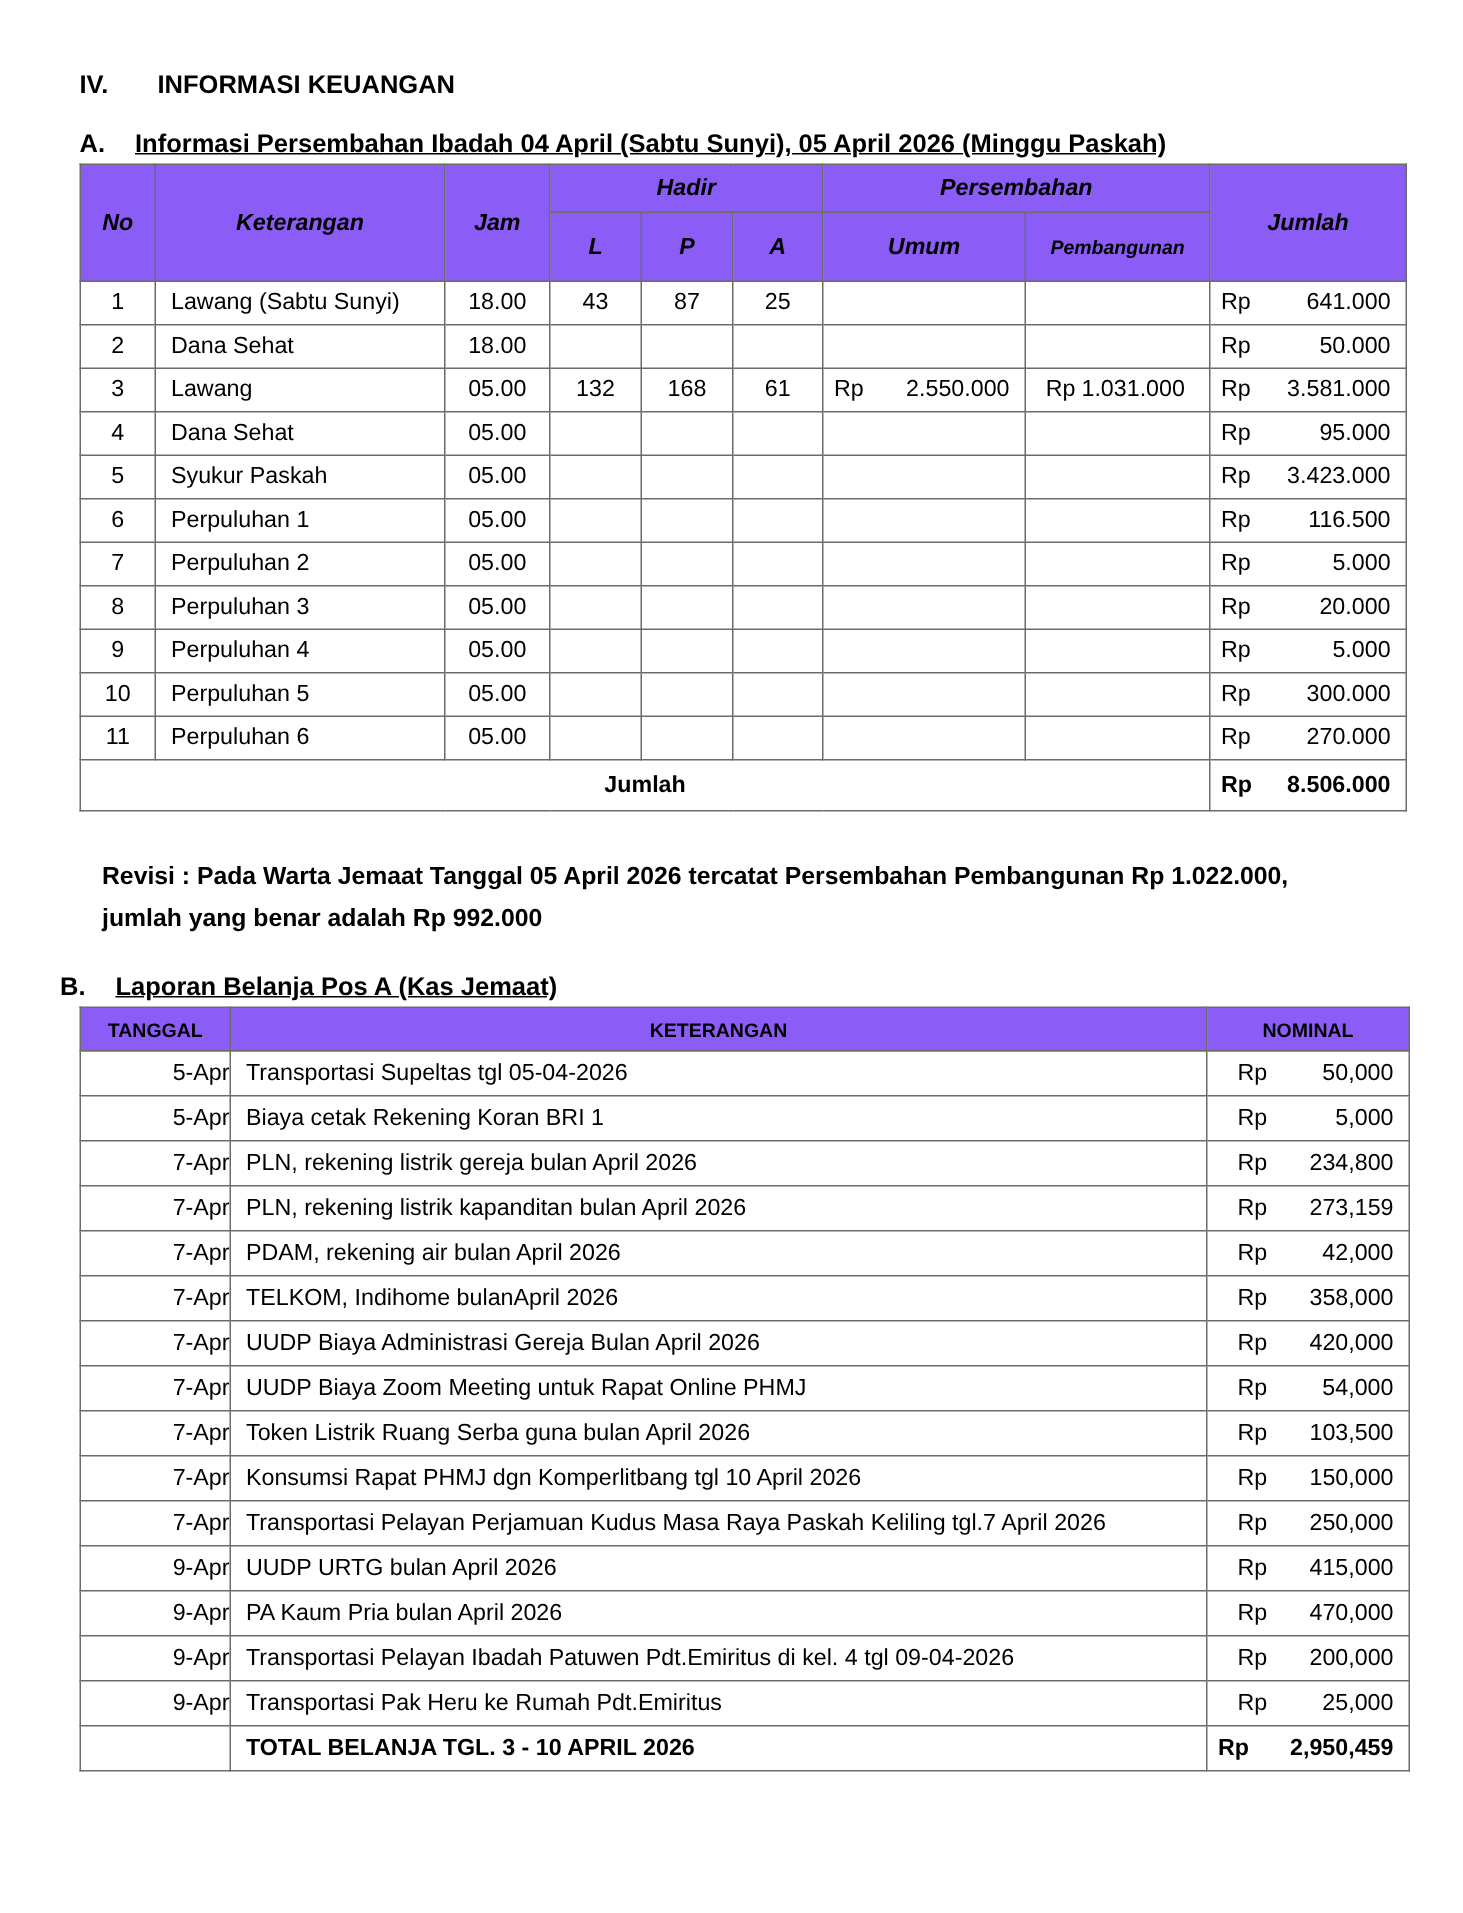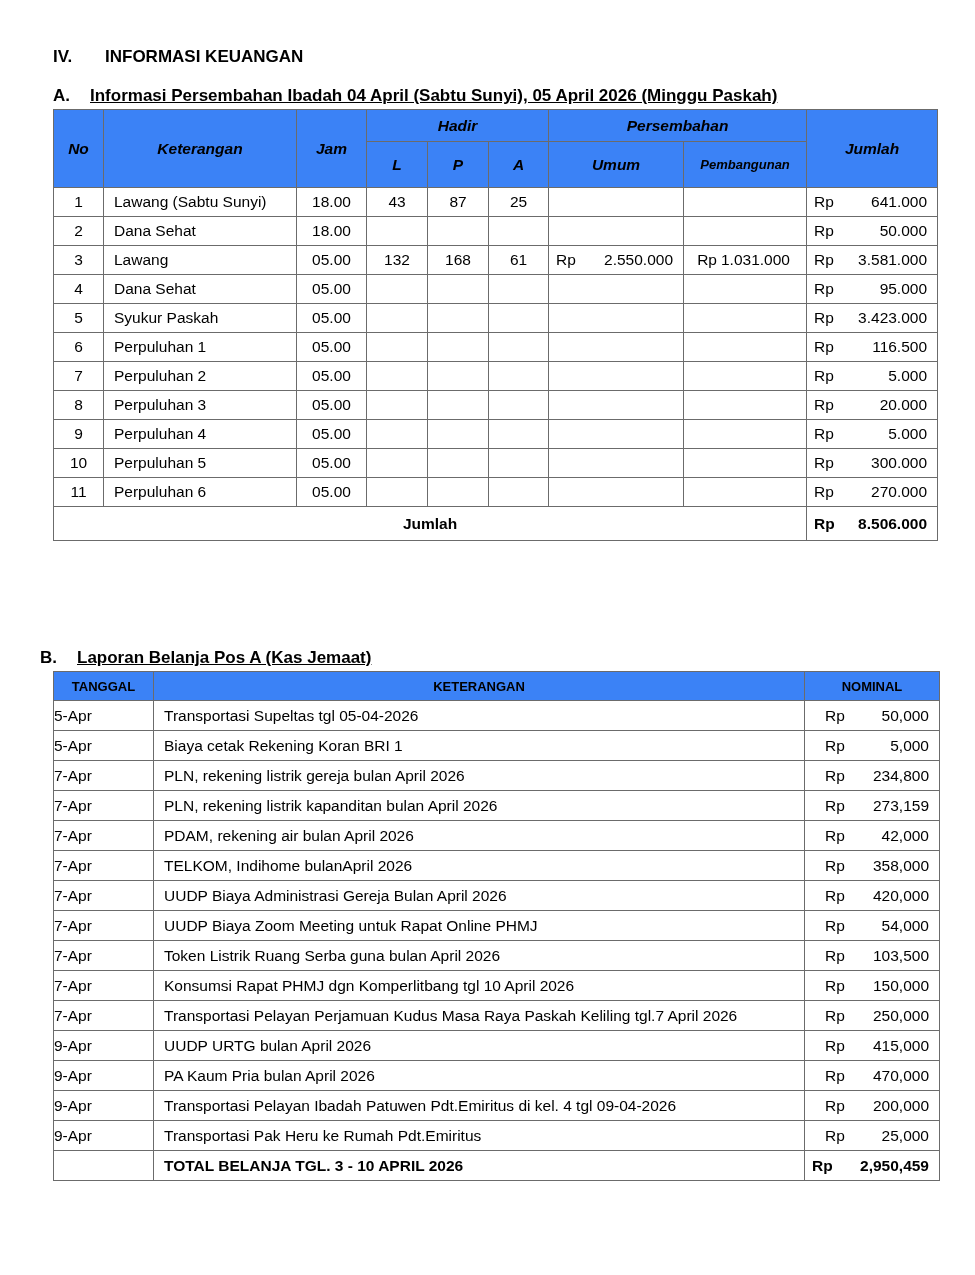--- a/index.html
+++ b/index.html
@@ -4,31 +4,31 @@
 <style>
   html, body { margin: 0; padding: 0; background: #ffffff; }
   body { width: 975px; height: 1275px; position: relative; font-family: "Liberation Sans", "DejaVu Sans", sans-serif; color: #000; }
   .abs { position: absolute; }
   .h-main { left: 53px; top: 47px; font-size: 17px; font-weight: bold; }
   .h-main .num { display: inline-block; width: 52px; }
   .h-sub { font-size: 17px; font-weight: bold; text-decoration: underline; }
   .h-sub .num { display: inline-block; width: 37px; }
   table { border-collapse: collapse; position: absolute; table-layout: fixed; }
   td, th { border: 1.5px solid #6b6b6b; padding: 0; font-size: 15.5px; font-weight: normal; }
-  th { background: #3b82f6; font-weight: bold; }
+  th { background: #8b5cf6; font-weight: bold; }
   #tblA th { font-style: italic; }
   #tblA { left: 53px; top: 109px; width: 885px; }
   #tblA td { height: 28px; text-align: center; }
   #tblA td.ket { text-align: left; padding-left: 10px; }
   .money { display: flex; justify-content: space-between; padding: 0 10px 0 7px; }
   .revisi { left: 68px; top: 570px; width: 890px; font-size: 16.5px; font-weight: bold; line-height: 28px; }
   #tblB { left: 53px; top: 671px; width: 886px; }
   #tblB th { height: 28px; font-size: 13px; }
   #tblB td { height: 29px; }
-  #tblB td.tgl { text-align: left; }
+  #tblB td.tgl { text-align: right; }
   #tblB td.ket { padding-left: 10px; }
   .bold { font-weight: bold; }
 </style>
 </head>
 <body>
 
 <div class="abs h-main">
   <span class="num">IV.</span><span>INFORMASI KEUANGAN</span>
 </div>
 
@@ -262,20 +262,22 @@
         <div class="money bold">
             <span>Rp</span>
             <span>8.506.000</span>
           </div>
       </td>
     </tr>
   </tfoot>
 </table>
 
 <div class="abs revisi">
+  <div>Revisi : Pada Warta Jemaat Tanggal 05 April 2026 tercatat Persembahan Pembangunan Rp 1.022.000,</div>
+  <div>jumlah yang benar adalah Rp 992.000</div>
 </div>
 
 <div class="abs h-sub" style="left:40px;top:648px;">
   <span class="num">B.</span><span>Laporan Belanja Pos A (Kas Jemaat)</span>
 </div>
 
 <table id="tblB">
   <colgroup>
     <col style="width:100px">
       <col style="width:651px">

